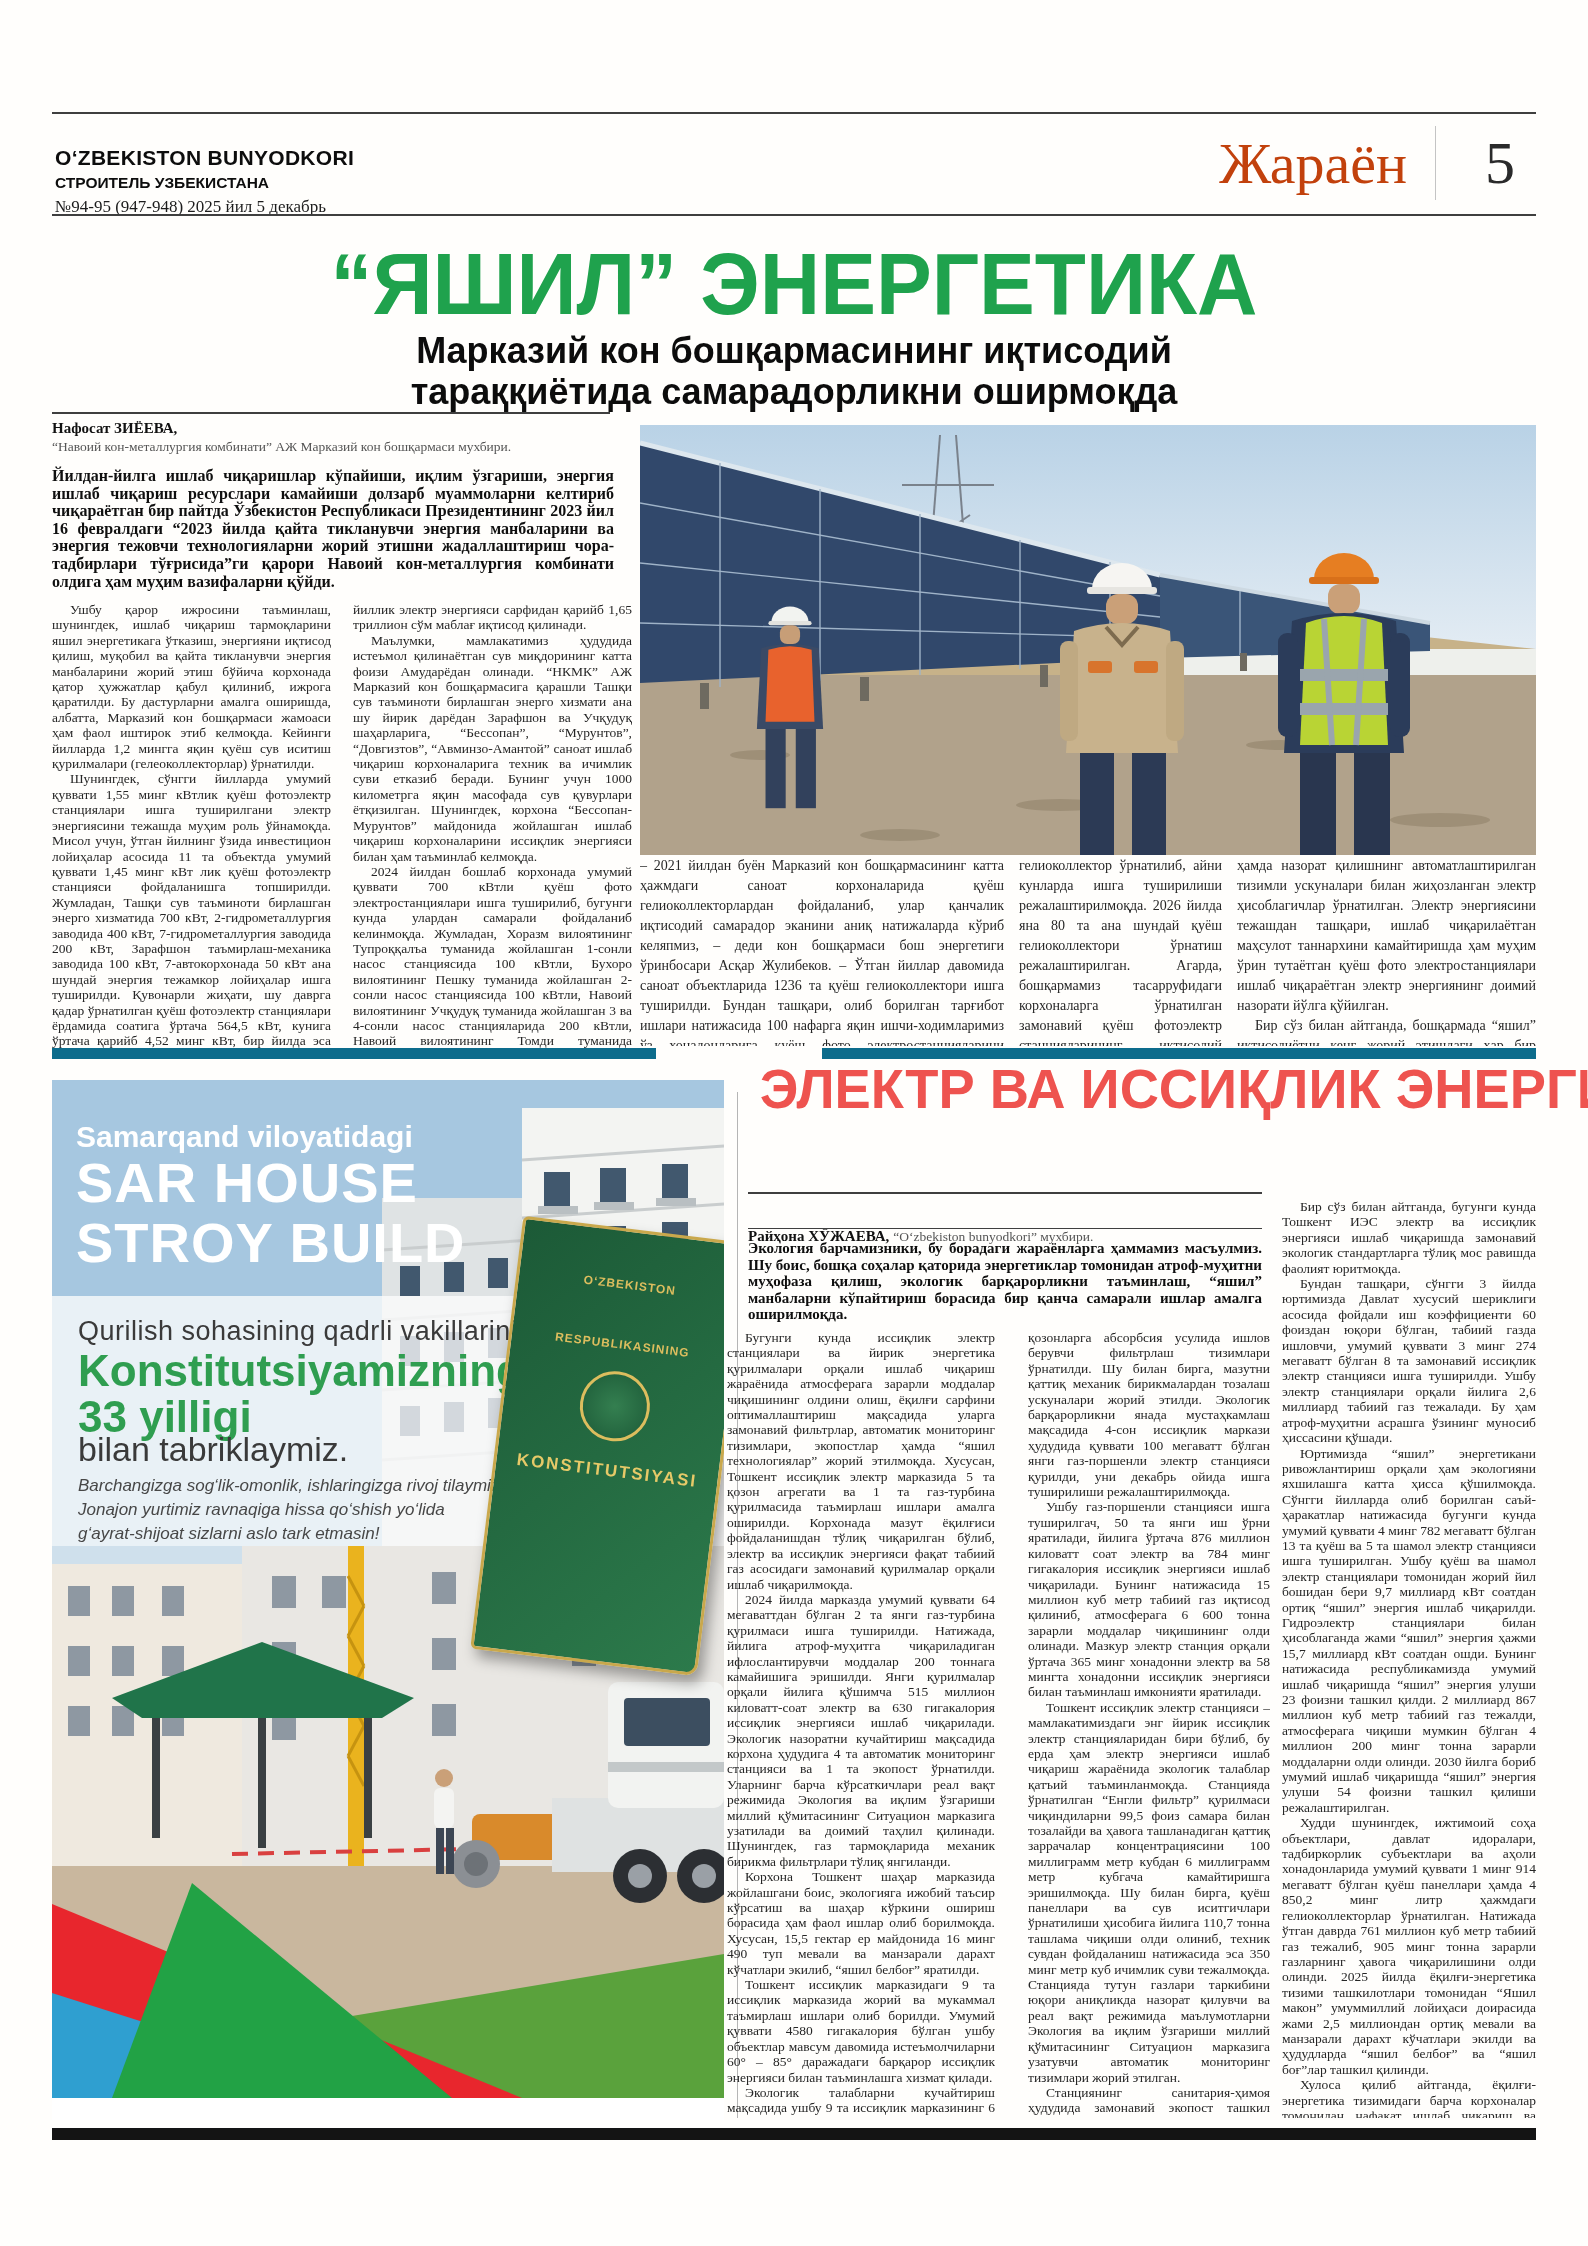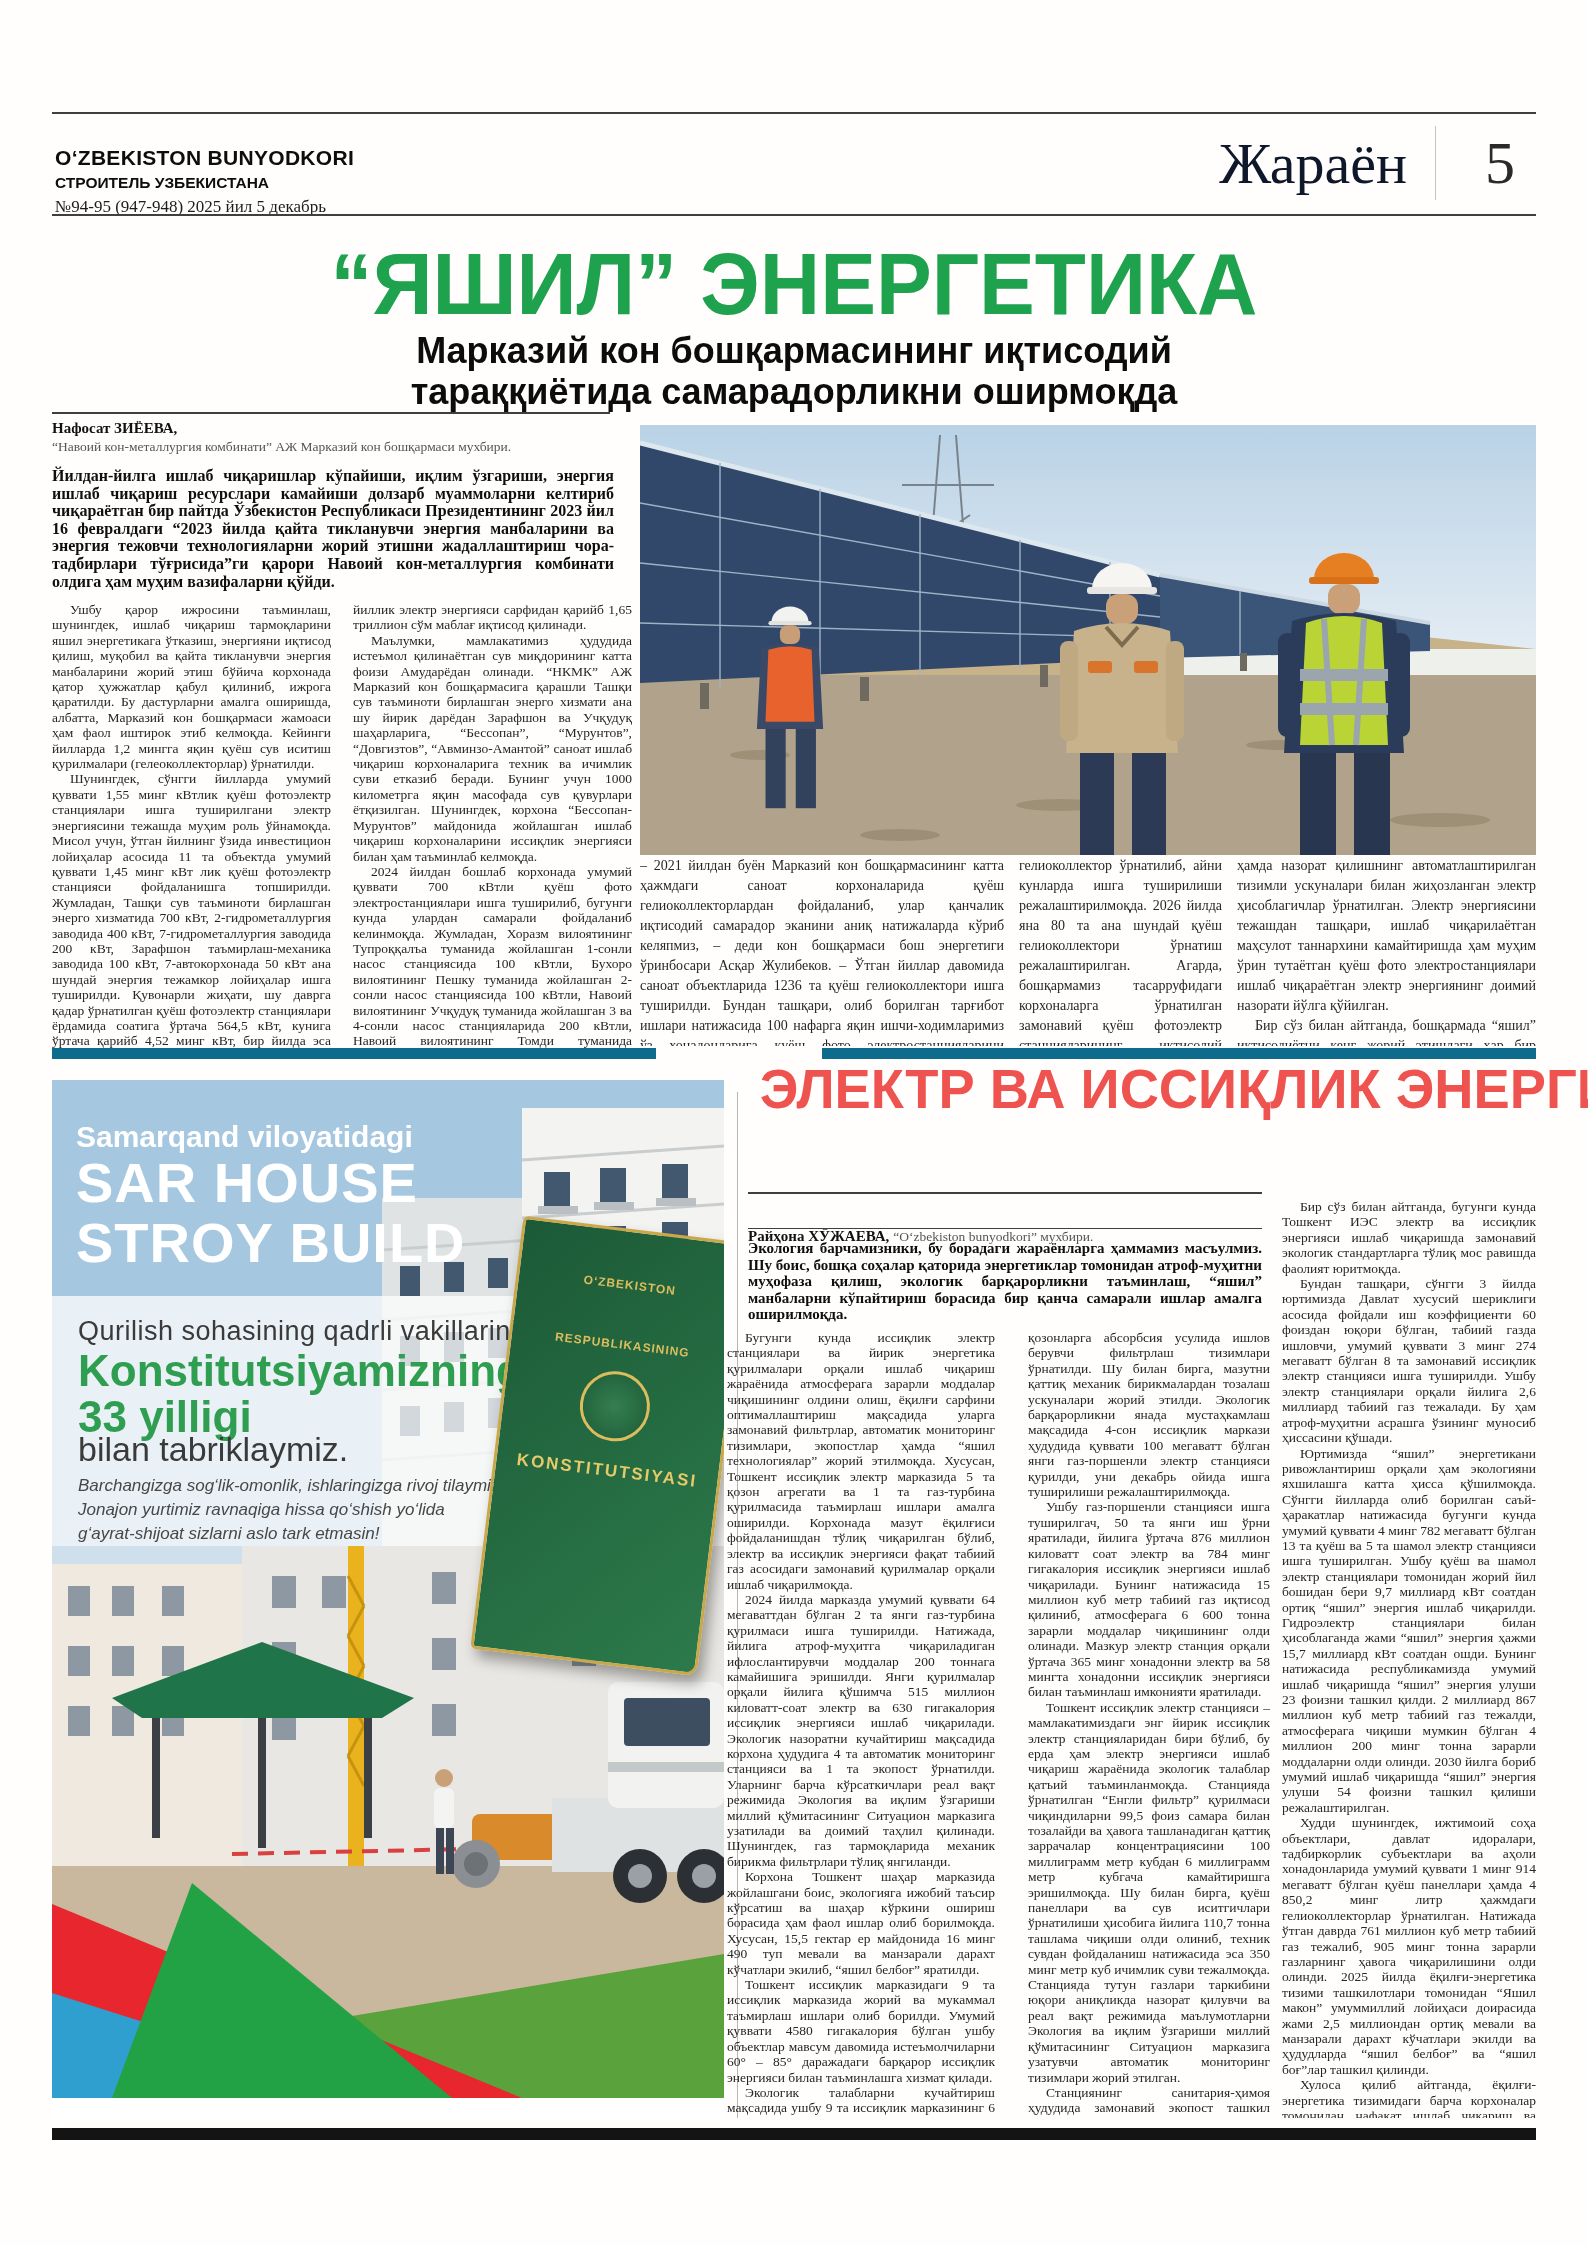--- a/index.html
+++ b/index.html
@@ -5,21 +5,21 @@
   html,body{margin:0;padding:0;background:#e9e9e9;}
   .page{position:relative;width:1588px;height:2246px;background:#fffefc;margin:0 auto;overflow:hidden;
         font-family:"Liberation Serif",serif;color:#1a1a1a;}
   .abs{position:absolute;}
   .rule{background:#3f3f3f;}
   
   .mh1{font:700 21px "Liberation Sans",sans-serif;letter-spacing:.3px;color:#0d0d0d;}
   .mh2{font:700 15.5px "Liberation Sans",sans-serif;margin-top:4px;color:#0d0d0d;}
   .mh3{font:17px "Liberation Serif",serif;margin-top:5px;color:#1c1c1c;}
   .secwrap{left:1020px;top:116px;width:516px;height:94px;display:flex;align-items:center;justify-content:flex-end;gap:28px;}
-  .section{font:400 58px "Liberation Serif",serif;color:#0f172a;}
+  .section{font:400 58px "Liberation Serif",serif;color:#c2410c;}
   .vd{width:1px;height:74px;background:#c4c4c4;}
   .pagenum{font:400 60px "Liberation Serif",serif;color:#2a2a2a;width:72px;text-align:center;}
   
   .a1h{left:52px;top:238px;width:1484px;text-align:center;font:700 88px/92px "Liberation Sans",sans-serif;
        color:#1fa24d;letter-spacing:0;transform:scaleX(.95);white-space:nowrap;}
   .a1s{left:52px;top:330px;width:1484px;text-align:center;font:700 36px/41px "Liberation Sans",sans-serif;color:#0c0c0c;}
   .byname{font:700 15px "Liberation Serif",serif;color:#111;}
   .byrole{font:13.5px "Liberation Serif",serif;color:#555;margin-top:2px;}
   .a1lead{left:52px;top:467px;width:562px;font:700 16px/17.6px "Liberation Serif",serif;text-align:justify;color:#0f0f0f;}
   .col{overflow:hidden;}

